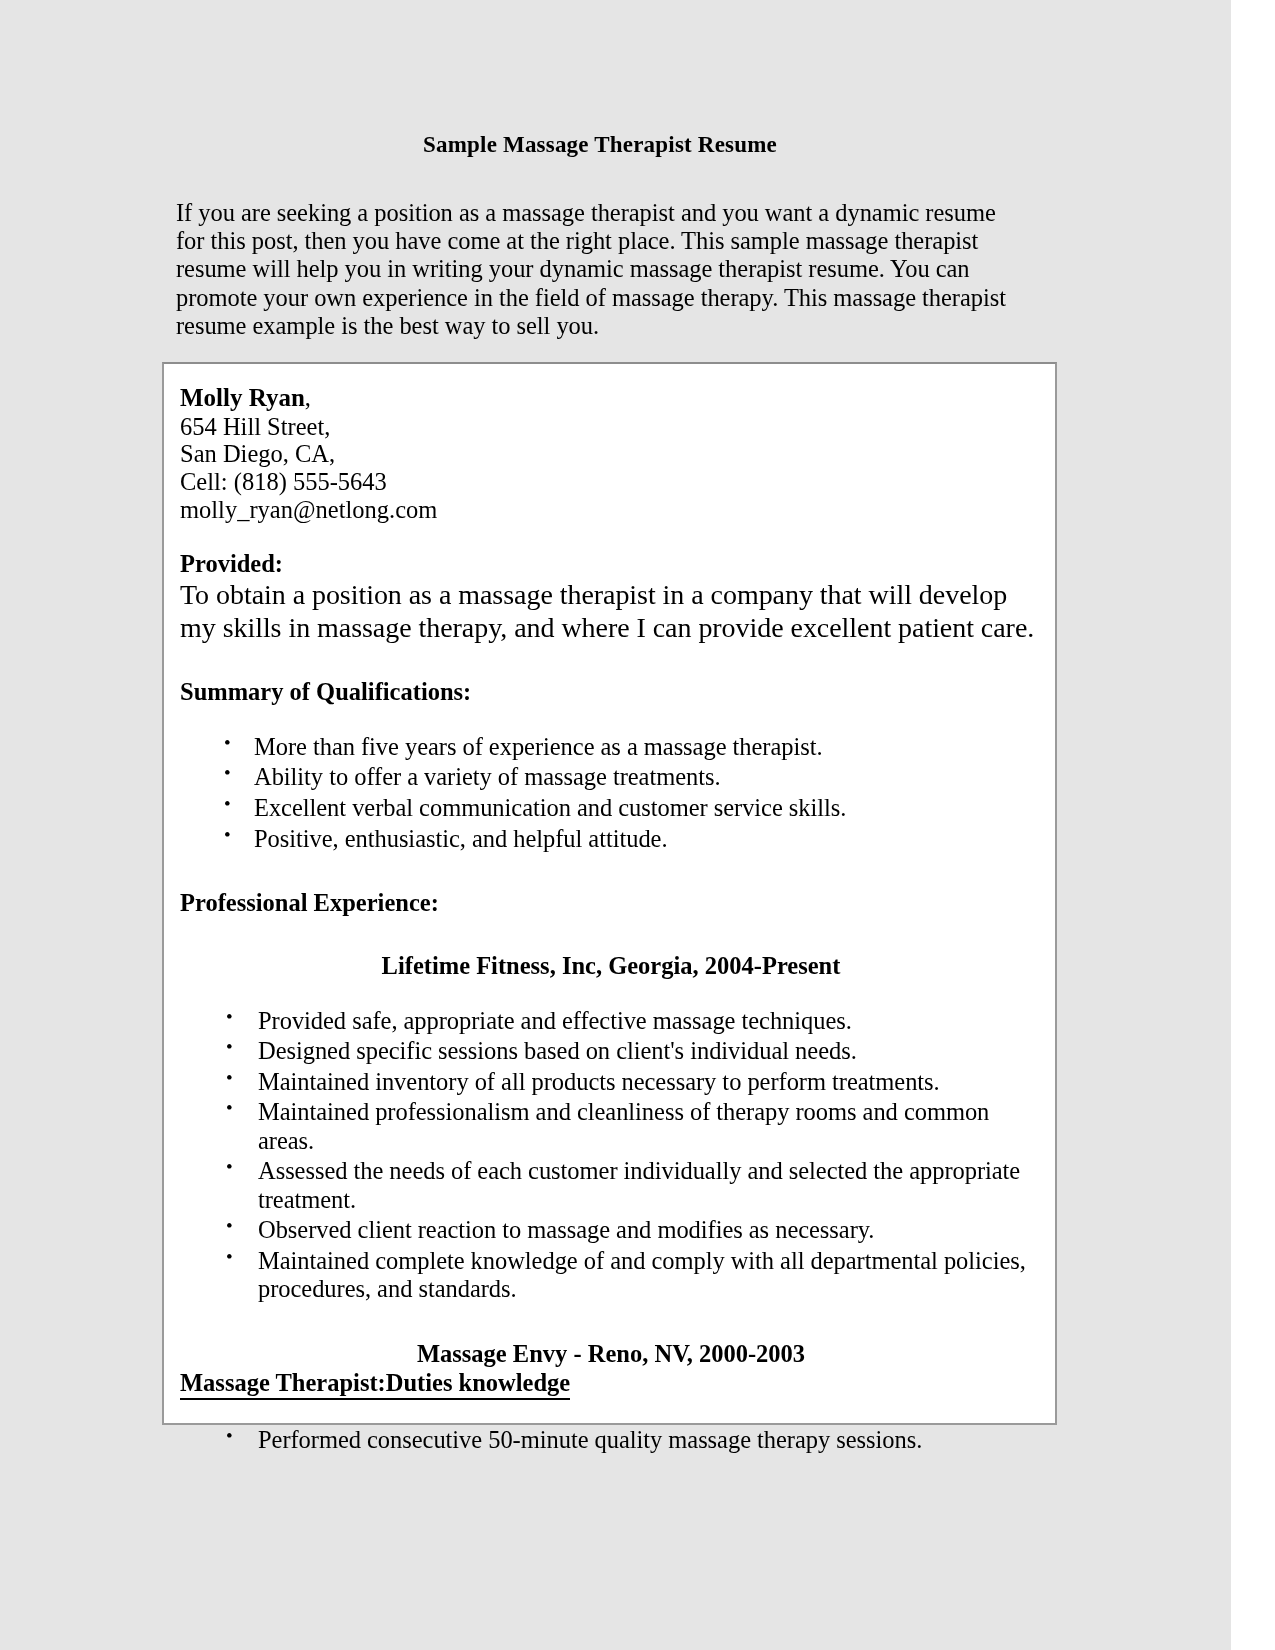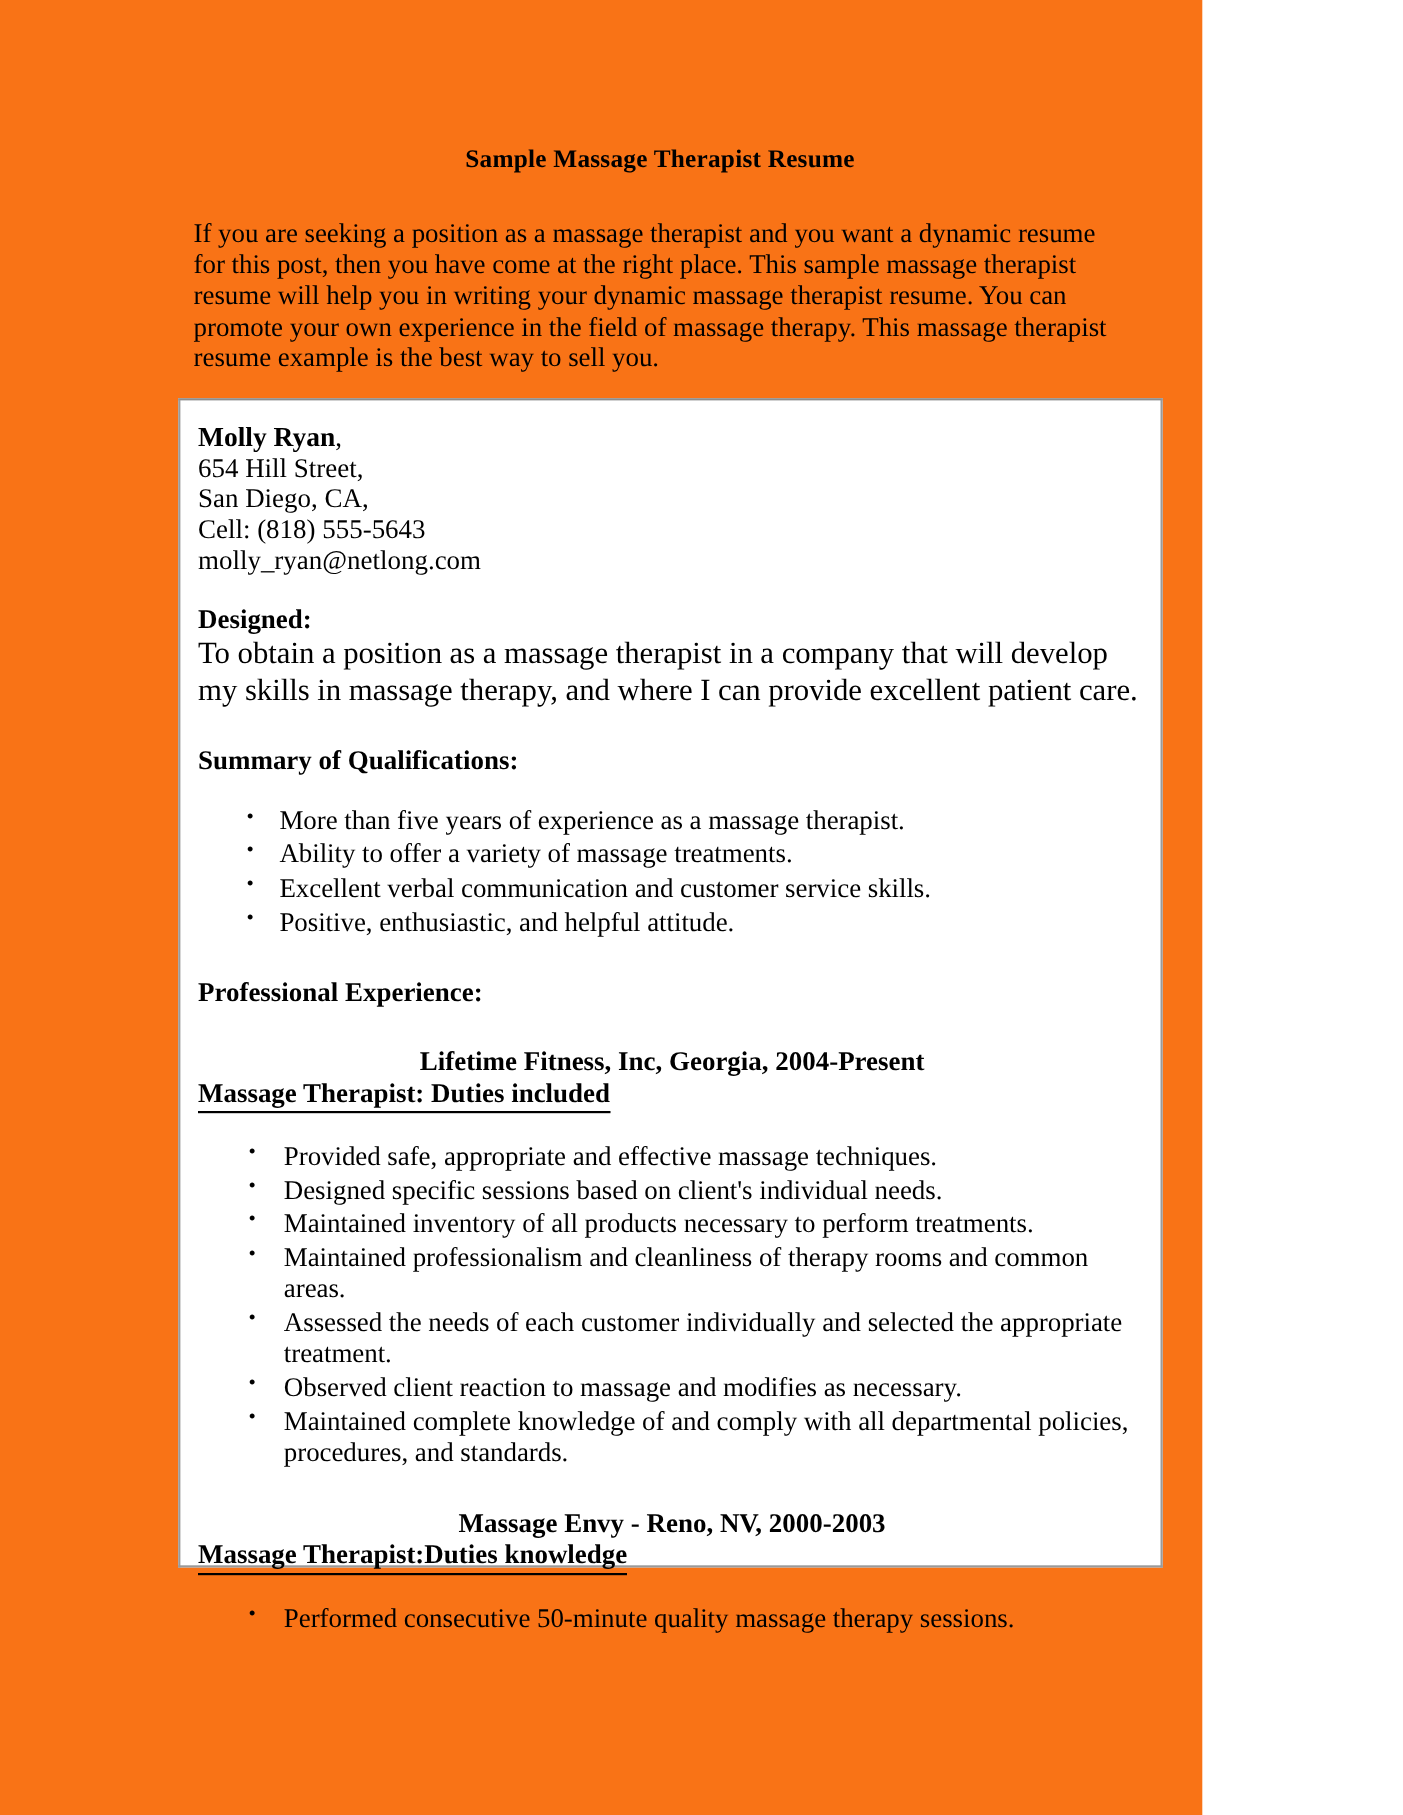--- a/index.html
+++ b/index.html
@@ -13,23 +13,23 @@
     position: relative;
     font-family: "Liberation Serif", "DejaVu Serif", serif;
     color: #000000;
     overflow: hidden;
   }
 
   .page {
     position: absolute;
     left: 0;
     top: 0;
-    width: 1093px;
+    width: 1231px;
     height: 1650px;
-    background: #f97316;
+    background: #e5e5e5;
   }
 
   
   .intro-wrap {
     position: absolute;
     left: 176px;
     top: 131px;
     width: 848px;
   }
 
@@ -166,21 +166,21 @@
         <span class="contact-line"><span class="nm">Molly Ryan</span><span>,</span></span>
         <span class="contact-line">654 Hill Street,</span>
         <span class="contact-line">San Diego, CA,</span>
         <span class="contact-line">Cell: (818) 555-5643</span>
         <span class="contact-line">molly_ryan@netlong.com</span>
       </div>
 
       <div class="spacer-md"></div>
 
       <div>
-        <div class="sec-head">Designed:</div>
+        <div class="sec-head">Provided:</div>
         <div class="body-text">To obtain a position as a massage therapist in a company that will develop my skills in massage therapy, and where I can provide excellent patient care.</div>
       </div>
 
       <div class="spacer-lg"></div>
 
       <div>
         <div class="sec-head">Summary of Qualifications:</div>
         <div class="spacer-md"></div>
         <ul class="bullets">
           <li>More than five years of experience as a massage therapist.</li>
@@ -192,21 +192,20 @@
 
       <div class="spacer-lg"></div>
 
       <div>
         <div class="sec-head">Professional Experience:</div>
 
         <div class="spacer-lg"></div>
 
         <div>
           <div class="job-company">Lifetime Fitness, Inc, Georgia, 2004-Present</div>
-          <div><span class="job-role">Massage Therapist: Duties included</span></div>
 
           <div class="spacer-md"></div>
 
           <ul class="bullets indent2">
             <li>Provided safe, appropriate and effective massage techniques.</li>
             <li>Designed specific sessions based on client's individual needs.</li>
             <li>Maintained inventory of all products necessary to perform treatments.</li>
             <li>Maintained professionalism and cleanliness of therapy rooms and common areas.</li>
             <li>Assessed the needs of each customer individually and selected the appropriate treatment.</li>
             <li>Observed client reaction to massage and modifies as necessary.</li>

